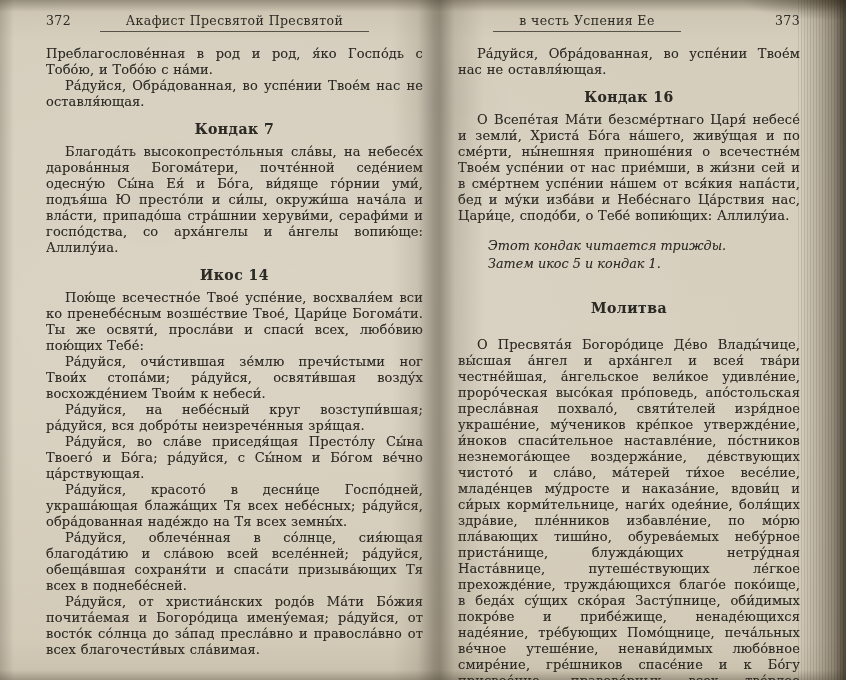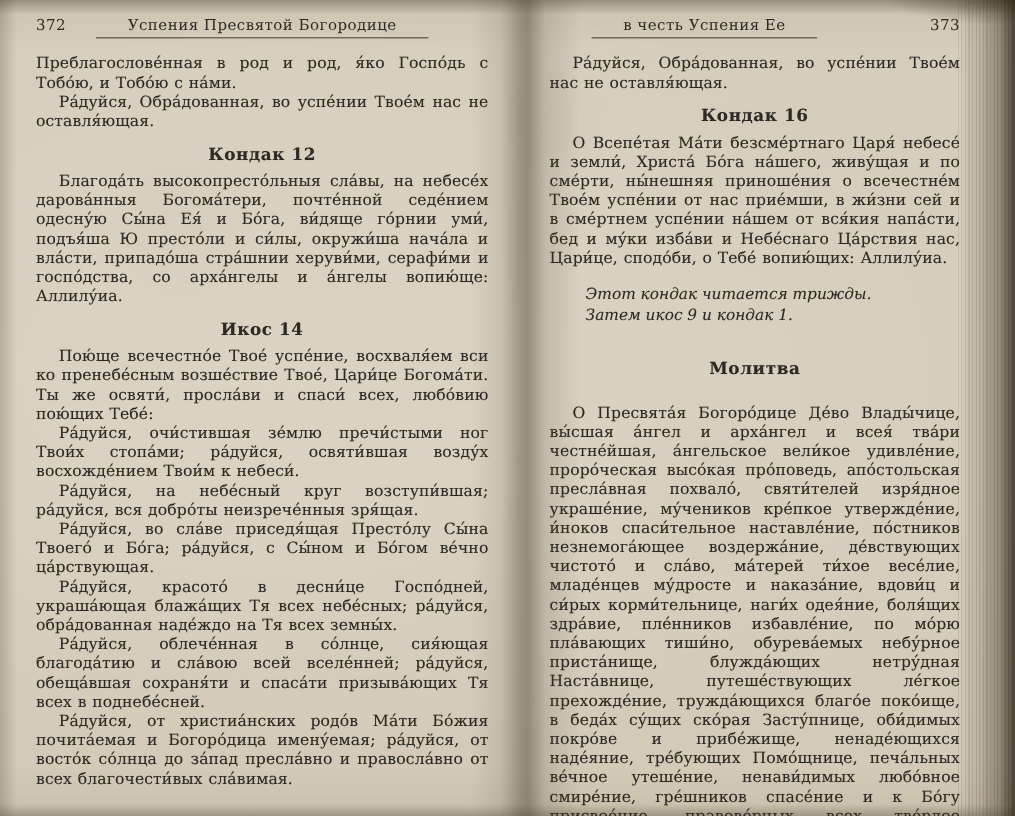--- a/index.html
+++ b/index.html
@@ -5,21 +5,21 @@
   html,body{margin:0;padding:0;background:#1a1archive814;background:#1a1814;}
   .scan{
     position:relative;width:846px;height:680px;overflow:hidden;
     background:
       radial-gradient(ellipse 110% 85% at 28% 45%, rgba(255,255,255,0.10), rgba(255,255,255,0) 62%),
       linear-gradient(180deg,#cbc2af 0%,#d6cebd 6%,#d7cfbe 60%,#d3cab8 94%,#c8bfab 100%);
     font-family:"DejaVu Serif","Liberation Serif",serif;
     color:#2c2a24;
   }
   .page{position:absolute;top:0;height:100%;box-sizing:border-box;}
-  .page.left{left:0;width:423px;padding:13px 16px 0 30px;}
+  .page.left{left:16px;width:423px;padding:13px 16px 0 30px;}
   .page.right{left:423px;width:423px;padding:13px 46px 16px 35px;}
 
   .hdr{position:relative;height:24px;margin-bottom:9px;font-size:12.5px;letter-spacing:0.4px;text-align:center;white-space:nowrap;}
   .hdr .pnum{position:absolute;top:0;}
   .page.left .pnum{left:0;}
   .page.right .pnum{right:0;}
   .hdr .rt{display:inline-block;border-bottom:1px solid #56514755;border-bottom:1px solid #575247;padding:0 26px 3px;}
   .page.right .rt{position:relative;left:-42px;}
 
   p{margin:0;font-size:13px;line-height:16px;text-align:justify;text-indent:19px;
@@ -56,25 +56,25 @@
       radial-gradient(circle 70px at 55% 15%, rgba(110,100,80,0.05), rgba(110,100,80,0) 70%);}
 </style>
 </head>
 <body>
 
 <div class="scan">
 
   <div class="page left">
     <div class="hdr">
       <span class="pnum">372</span>
-      <span class="rt">Успения Пресвятой Богородице</span>
+      <span class="rt">Акафист Пресвятой Пресвятой</span>
     </div>
     <p class="cont">Преблагослове́нная в род и род, я́ко Госпо́дь с Тобо́ю, и Тобо́ю с на́ми.</p>
     <p>Ра́дуйся, Обра́дованная, во успе́нии Твое́м нас не оставля́ющая.</p>
-    <h3>Кондак 12</h3>
+    <h3>Кондак 7</h3>
     <p>Благода́ть высокопресто́льныя сла́вы, на небесе́х дарова́нныя Богома́тери, почте́нной седе́нием одесну́ю Сы́на Ея́ и Бо́га, ви́дяще го́рнии уми́, подъя́ша Ю престо́ли и си́лы, окружи́ша нача́ла и вла́сти, припадо́ша стра́шнии херуви́ми, серафи́ми и госпо́дства, со арха́нгелы и а́нгелы вопию́ще: Аллилу́иа.</p>
     <h3>Икос 14</h3>
     <p>Пою́ще всечестно́е Твое́ успе́ние, восхваля́ем вси ко пренебе́сным возше́ствие Твое́, Цари́це Богома́ти. Ты же освяти́, просла́ви и спаси́ всех, любо́вию пою́щих Тебе́:</p>
     <p>Ра́дуйся, очи́стившая зе́млю пречи́стыми ног Твои́х стопа́ми; ра́дуйся, освяти́вшая возду́х восхожде́нием Твои́м к небеси́.</p>
     <p>Ра́дуйся, на небе́сный круг возступи́вшая; ра́дуйся, вся добро́ты неизрече́нныя зря́щая.</p>
     <p>Ра́дуйся, во сла́ве приседя́щая Престо́лу Сы́на Твоего́ и Бо́га; ра́дуйся, с Сы́ном и Бо́гом ве́чно ца́рствующая.</p>
     <p>Ра́дуйся, красото́ в десни́це Госпо́дней, украша́ющая блажа́щих Тя всех небе́сных; ра́дуйся, обра́дованная наде́ждо на Тя всех земны́х.</p>
     <p>Ра́дуйся, облече́нная в со́лнце, сия́ющая благода́тию и сла́вою всей вселе́нней; ра́дуйся, обеща́вшая сохраня́ти и спаса́ти призыва́ющих Тя всех в поднебе́сней.</p>
     <p>Ра́дуйся, от христиа́нских родо́в Ма́ти Бо́жия почита́емая и Богоро́дица имену́емая; ра́дуйся, от восто́к со́лнца до за́пад пресла́вно и правосла́вно от всех благочести́вых сла́вимая.</p>
   </div>
@@ -82,21 +82,21 @@
   <div class="page right">
     <div class="hdr">
       <span class="rt">в честь Успения Ее</span>
       <span class="pnum">373</span>
     </div>
     <p>Ра́дуйся, Обра́дованная, во успе́нии Твое́м нас не оставля́ющая.</p>
     <h3>Кондак 16</h3>
     <p>О Всепе́тая Ма́ти безсме́ртнаго Царя́ небесе́ и земли́, Христа́ Бо́га на́шего, живу́щая и по сме́рти, ны́нешняя приноше́ния о всечестне́м Твое́м успе́нии от нас прие́мши, в жи́зни сей и в сме́ртнем успе́нии на́шем от вся́кия напа́сти, бед и му́ки изба́ви и Небе́снаго Ца́рствия нас, Цари́це, сподо́би, о Тебе́ вопию́щих: Аллилу́иа.</p>
     <div class="rubric">
       <span>Этот кондак читается трижды.</span>
-      <span>Затем икос 9 и кондак 1.</span>
+      <span>Затем икос 5 и кондак 1.</span>
     </div>
     <h3 class="pray">Молитва</h3>
     <p>О Пресвята́я Богоро́дице Де́во Влады́чице, вы́сшая а́нгел и арха́нгел и всея́ тва́ри честне́йшая, а́нгельское вели́кое удивле́ние, проро́ческая высо́кая про́поведь, апо́стольская пресла́вная похвало́, святи́телей изря́дное украше́ние, му́чеников кре́пкое утвержде́ние, и́ноков спаси́тельное наставле́ние, по́стников незнемога́ющее воздержа́ние, де́вствующих чистото́ и сла́во, ма́терей ти́хое весе́лие, младе́нцев му́дросте и наказа́ние, вдови́ц и си́рых корми́тельнице, наги́х одея́ние, боля́щих здра́вие, пле́нников избавле́ние, по мо́рю пла́вающих тиши́но, обурева́емых небу́рное приста́нище, блужда́ющих нетру́дная Наста́внице, путеше́ствующих ле́гкое прехожде́ние, тружда́ющихся благо́е поко́ище, в беда́х су́щих ско́рая Засту́пнице, оби́димых покро́ве и прибе́жище, ненаде́ющихся наде́яние, тре́бующих Помо́щнице, печа́льных ве́чное утеше́ние, ненави́димых любо́вное смире́ние, гре́шников спасе́ние и к Бо́гу присвое́ние, правове́рных всех тве́рдое огражде́ние, непобеди́мое поможе́ние и заступле́ние! Тобо́ю нам, Влады́чице,</p>
   </div>
 
   <div class="overlay mottle"></div>
   <div class="overlay gutter"></div>
   <div class="overlay edge-right"></div>
   <div class="overlay edge-top"></div>
   <div class="overlay edge-bottom"></div>

